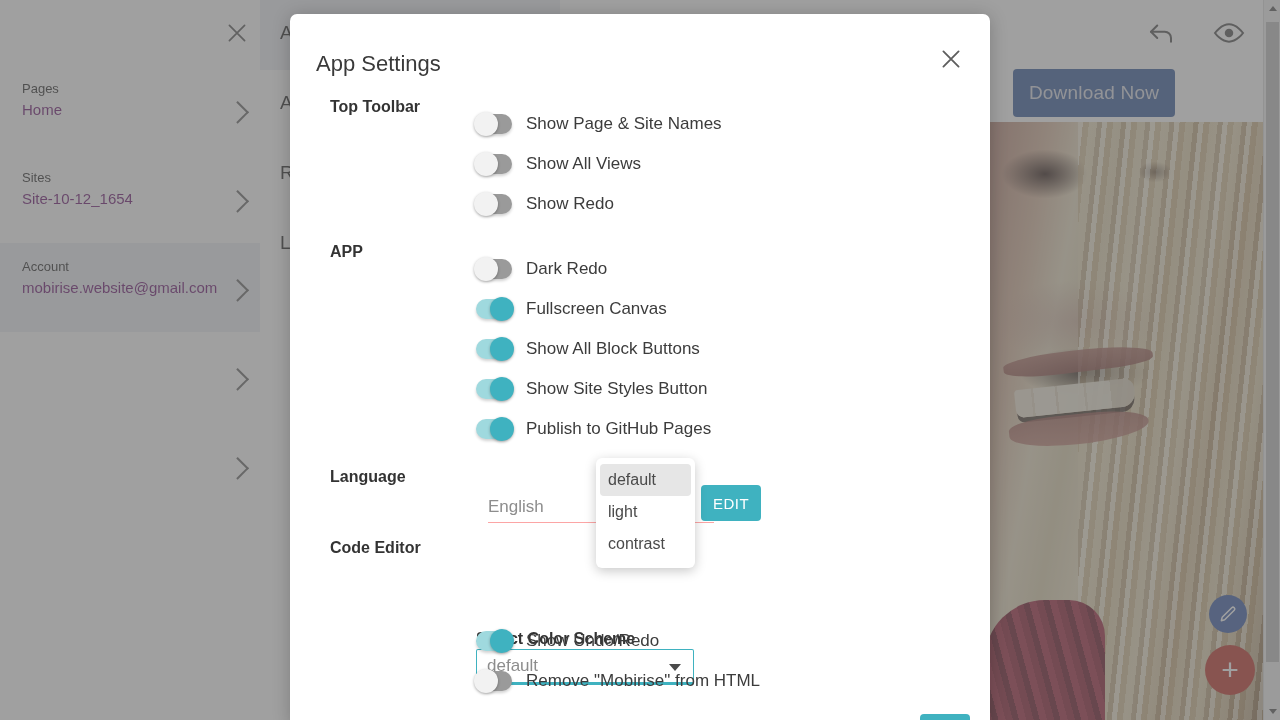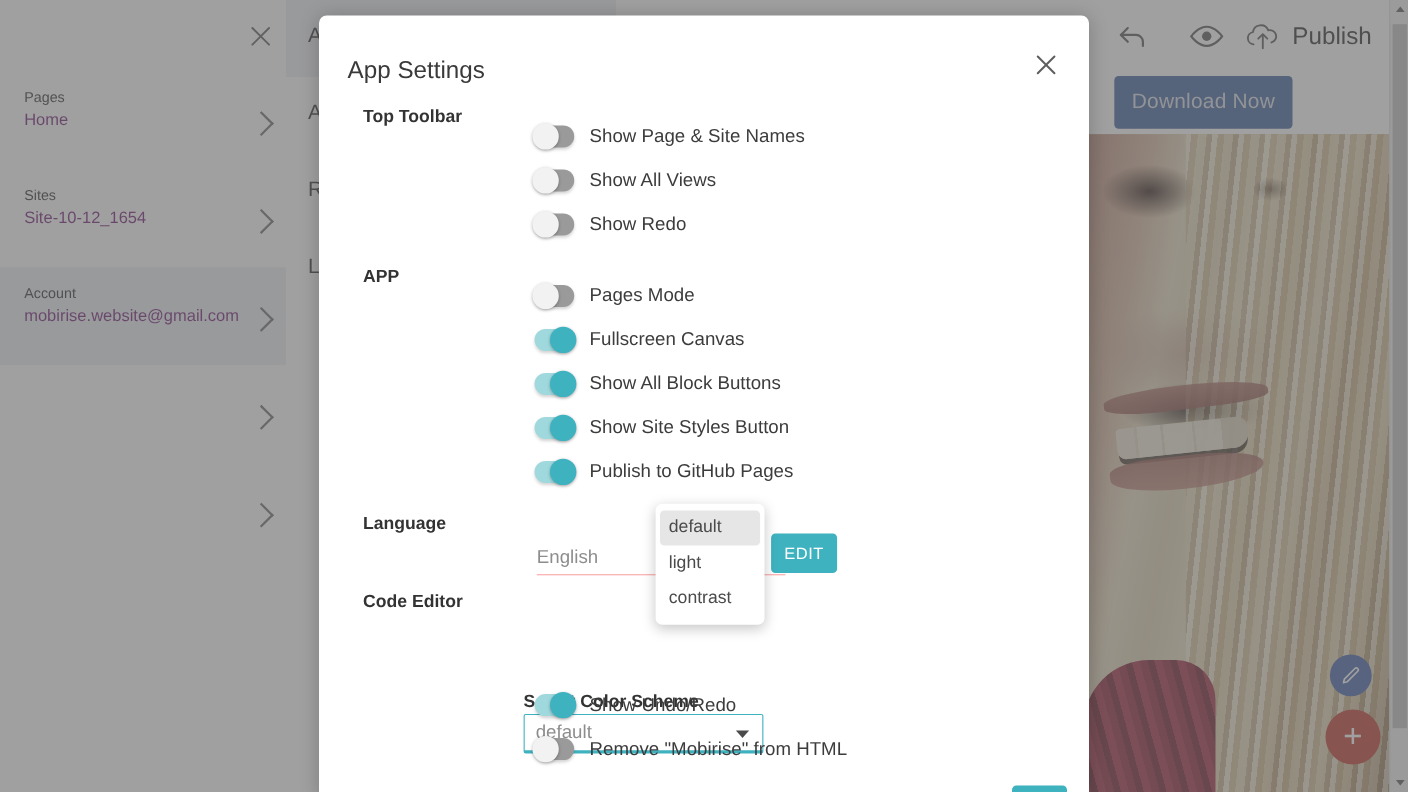--- a/index.html
+++ b/index.html
@@ -115,21 +115,21 @@
     background:#ffffff; border-radius:7px; overflow:hidden;
     box-shadow: 0 2px 18px rgba(0,0,0,.22);
   }
   .modal-title { position:absolute; left:26px; top:37px; font-size:22px; color:#3a3a3a; }
   .modal-close { position:absolute; right:22px; top:28px; width:34px; height:34px;
                  display:flex; align-items:center; justify-content:center; color:#5e5e5e; }
 
   .sections { position:absolute; left:0; top:70px; right:0; bottom:0; }
   .sec-label { position:absolute; left:40px; font-size:16px; font-weight:bold; color:#333; }
 
-  .trow { position:absolute; left:196px; display:flex; align-items:center; gap:14px; }
+  .trow { position:absolute; left:186px; display:flex; align-items:center; gap:14px; }
   .toggle { width:36px; height:20px; border-radius:11px; position:relative; flex:none;
             box-shadow: 0 2px 3px rgba(0,0,0,.18); }
   .toggle .knob { position:absolute; top:-2px; width:24px; height:24px; border-radius:50%;
                   box-shadow:0 1px 3px rgba(0,0,0,.3); }
   .toggle.off { background:#9a9a9a; }
   .toggle.off .knob { left:-2px; background:#f2f2f2; }
   .toggle.on { background:#9fd9de; }
   .toggle.on .knob { right:-2px; background:#3fb2c0; }
   .tlabel { font-size:17px; color:#3c3c3c; white-space:nowrap; }
 
@@ -189,30 +189,20 @@
             <path d="M9 6 L4 11 L9 16"></path>
               <path d="M4 11 H15 a5 5 0 0 1 5 5 v3"></path>
           </svg>
         </div>
         <div class="tb-btn">
           <svg class="ico" width="32" height="32" viewBox="0 0 24 24" fill="none" stroke="#555" stroke-width="1.5">
             <path d="M1.5 12 S6 5.5 12 5.5 S22.5 12 22.5 12 S18 18.5 12 18.5 S1.5 12 1.5 12Z"></path>
             <circle cx="12" cy="12" r="3.2" fill="#555" stroke="none"></circle>
           </svg>
         </div>
-        <div class="tb-publish">
-          <span>
-            <svg class="ico" width="34" height="30" viewBox="0 0 28 22" fill="none" stroke="#555" stroke-width="1.4" stroke-linecap="round" stroke-linejoin="round">
-              <path d="M7 17 a4.6 4.6 0 0 1 -.4 -9.1 a6 6 0 0 1 11.5 -1.4 a4.7 4.7 0 0 1 2.4 9.1"></path>
-              <path d="M14 20 V10"></path>
-                <path d="M10.6 12.8 L14 9.4 L17.4 12.8"></path>
-            </svg>
-          </span>
-          <span>Publish</span>
-        </div>
       </div>
     </div>
 
     <button class="download-btn">Download Now</button>
 
     <div class="sidebar">
       <div style="height:65px"></div>
       <div class="side-item">
         <div class="side-title">Pages</div>
         <div class="side-sub">Home</div>
@@ -300,21 +290,21 @@
           </div>
         <div class="tlabel">Show Redo</div>
       </div>
 
       <div class="sec-label" style="top:159px">APP</div>
 
       <div class="trow" style="top:175px">
         <div class="toggle off">
             <div class="knob"></div>
           </div>
-        <div class="tlabel">Pages Mode</div>
+        <div class="tlabel">Dark Redo</div>
       </div>
       <div class="trow" style="top:215px">
         <div class="toggle on">
             <div class="knob"></div>
           </div>
         <div class="tlabel">Fullscreen Canvas</div>
       </div>
       <div class="trow" style="top:255px">
         <div class="toggle on">
             <div class="knob"></div>

